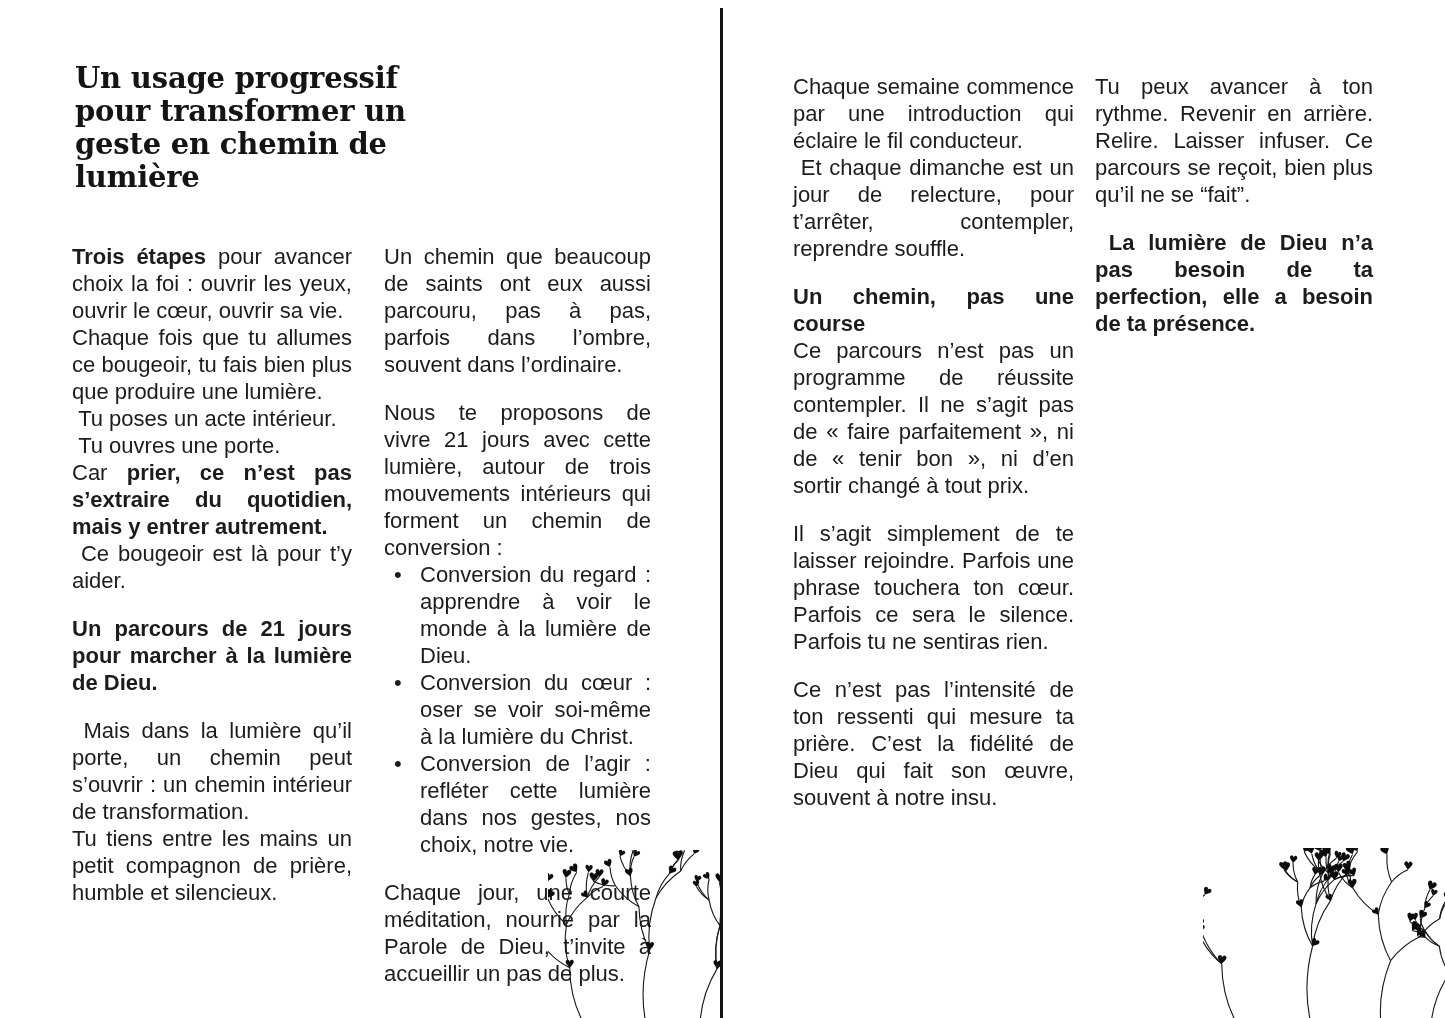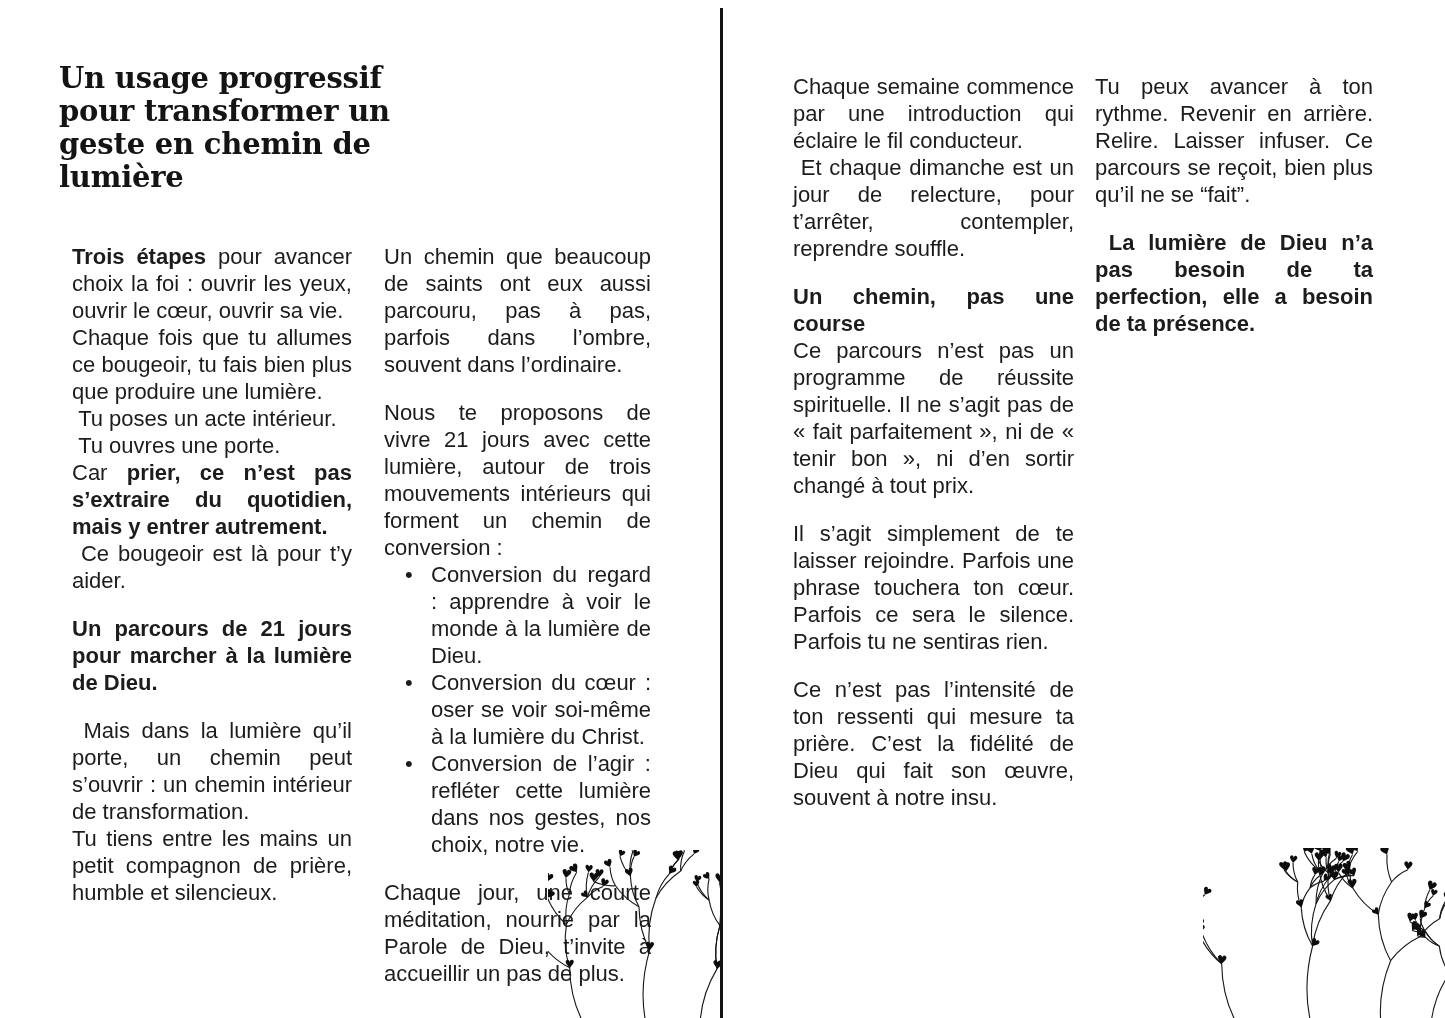--- a/index.html
+++ b/index.html
@@ -1,30 +1,30 @@
 <!DOCTYPE html>
 <html lang="fr"><head>
 <meta charset="utf-8">
 <style>
   html,body{margin:0;padding:0;background:#9a9a9a;}
   .sheet{
     position:relative;width:1445px;height:1018px;background:#ffffff;overflow:hidden;
     font-family:"Liberation Sans",sans-serif;color:#1c1c1c;margin:0 auto;
   }
   .title{
-    position:absolute;left:59px;top:62px;width:342px;margin:0;
+    position:absolute;left:75px;top:62px;width:342px;margin:0;
     font-family:"DejaVu Serif","Liberation Serif",serif;font-weight:700;
     font-size:29px;line-height:33px;color:#141414;letter-spacing:-0.2px;
   }
   .col{position:absolute;text-align:justify;font-size:22px;line-height:27px;}
   .col p{margin:0;white-space:pre-wrap;}
   .col b{font-weight:700;}
   .sp{height:21px;}
   .col ul{margin:0;padding:0 0 0 36px;list-style:none;}
-  .col li{position:relative;margin-left:11px;}
+  .col li{position:relative;}
   .col li::before{content:"\2022";position:absolute;left:-26px;top:0;}
   .c1{left:72px;top:243px;width:280px;}
   .c2{left:384px;top:243px;width:267px;}
   .c3{left:793px;top:73px;width:281px;}
   .c4{left:1095px;top:73px;width:278px;}
   .divider{position:absolute;left:720px;top:8px;bottom:0;width:3px;background:#121212;}
   .ornament{position:absolute;overflow:hidden;}
   #plant-left{left:548px;top:850px;}
   #plant-right{left:1203px;top:848px;}
 </style>
@@ -194,21 +194,21 @@
   </section>
 
   <div class="divider"></div>
 
   <section>
     <div class="col c3">
         <p><span>Chaque semaine commence par une introduction qui éclaire le fil conducteur.</span></p>
         <p><span> Et chaque dimanche est un jour de relecture, pour t’arrêter, contempler, reprendre souffle.</span></p>
         <div class="sp"></div>
         <p><b>Un chemin, pas une course</b></p>
-        <p><span>Ce parcours n’est pas un programme de réussite spirituelle. Il ne s’agit pas de « fait parfaitement », ni de « tenir bon », ni d’en sortir changé à tout prix.</span></p>
+        <p><span>Ce parcours n’est pas un programme de réussite contempler. Il ne s’agit pas de « faire parfaitement », ni de « tenir bon », ni d’en sortir changé à tout prix.</span></p>
         <div class="sp"></div>
         <p><span>Il s’agit simplement de te laisser rejoindre. Parfois une phrase touchera ton cœur. Parfois ce sera le silence. Parfois tu ne sentiras rien.</span></p>
         <div class="sp"></div>
         <p><span>Ce n’est pas l’intensité de ton ressenti qui mesure ta prière. C’est la fidélité de Dieu qui fait son œuvre, souvent à notre insu.</span></p>
       </div>
     <div class="col c4">
         <p><span>Tu peux avancer à ton rythme. Revenir en arrière. Relire. Laisser infuser. Ce parcours se reçoit, bien plus qu’il ne se “fait”.</span></p>
         <div class="sp"></div>
         <p><b> La lumière de Dieu n’a pas besoin de ta perfection, elle a besoin de ta présence.</b></p>
       </div>

